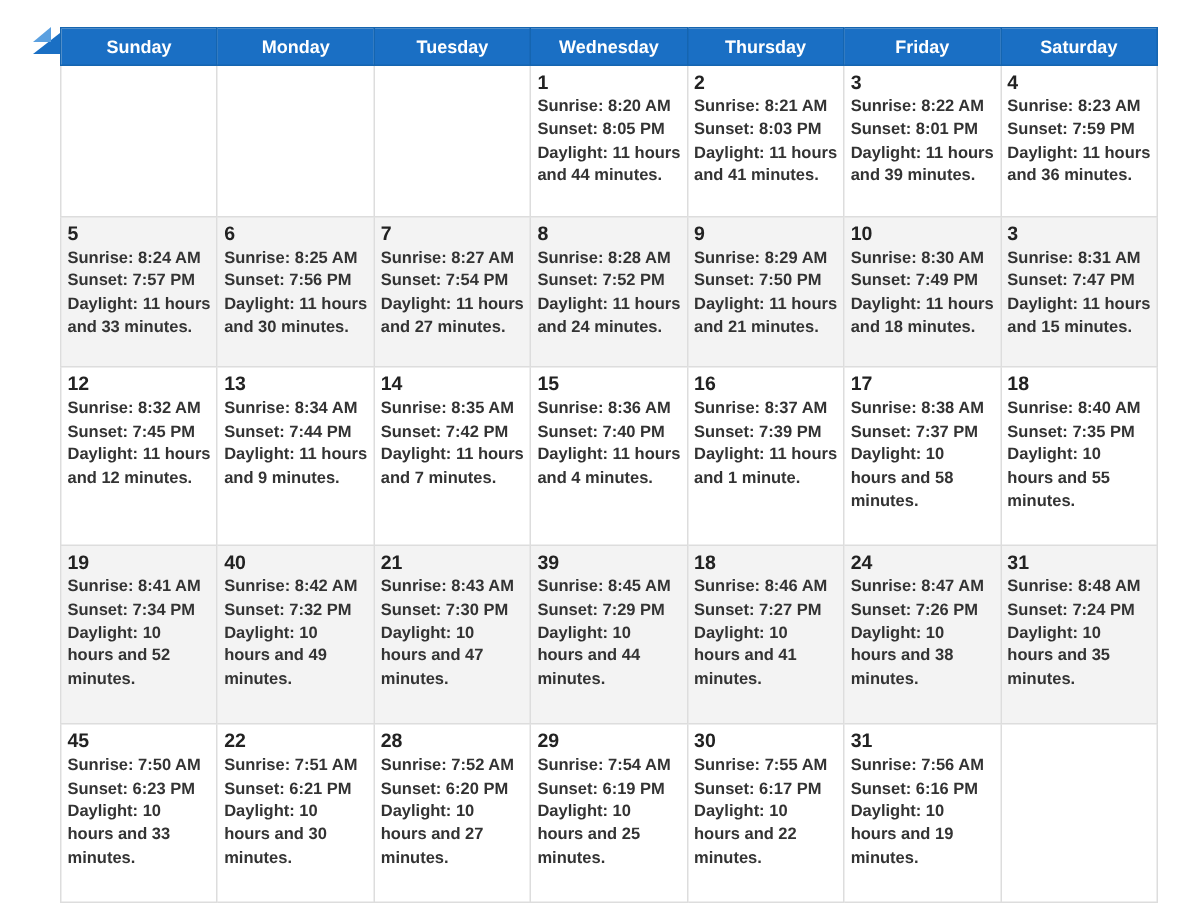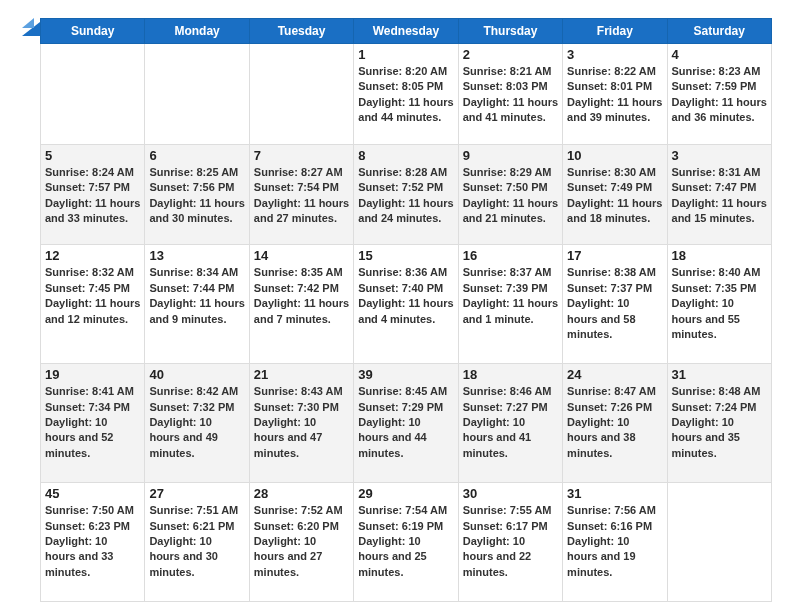--- a/index.html
+++ b/index.html
@@ -178,21 +178,21 @@
           <td><span class="day-num">19</span><span class="day-info">Sunrise: 8:41 AM<br>Sunset: 7:34 PM<br>Daylight: 10 hours and 52 minutes.</span></td>
           <td><span class="day-num">40</span><span class="day-info">Sunrise: 8:42 AM<br>Sunset: 7:32 PM<br>Daylight: 10 hours and 49 minutes.</span></td>
           <td><span class="day-num">21</span><span class="day-info">Sunrise: 8:43 AM<br>Sunset: 7:30 PM<br>Daylight: 10 hours and 47 minutes.</span></td>
           <td><span class="day-num">39</span><span class="day-info">Sunrise: 8:45 AM<br>Sunset: 7:29 PM<br>Daylight: 10 hours and 44 minutes.</span></td>
           <td><span class="day-num">18</span><span class="day-info">Sunrise: 8:46 AM<br>Sunset: 7:27 PM<br>Daylight: 10 hours and 41 minutes.</span></td>
           <td><span class="day-num">24</span><span class="day-info">Sunrise: 8:47 AM<br>Sunset: 7:26 PM<br>Daylight: 10 hours and 38 minutes.</span></td>
           <td><span class="day-num">31</span><span class="day-info">Sunrise: 8:48 AM<br>Sunset: 7:24 PM<br>Daylight: 10 hours and 35 minutes.</span></td>
         </tr>
         <tr class="row-white">
           <td><span class="day-num">45</span><span class="day-info">Sunrise: 7:50 AM<br>Sunset: 6:23 PM<br>Daylight: 10 hours and 33 minutes.</span></td>
-          <td><span class="day-num">27</span><span class="day-info">Sunrise: 7:51 AM<br>Sunset: 6:21 PM<br>Daylight: 10 hours and 30 minutes.</span></td>
+          <td><span class="day-num">22</span><span class="day-info">Sunrise: 7:51 AM<br>Sunset: 6:21 PM<br>Daylight: 10 hours and 30 minutes.</span></td>
           <td><span class="day-num">28</span><span class="day-info">Sunrise: 7:52 AM<br>Sunset: 6:20 PM<br>Daylight: 10 hours and 27 minutes.</span></td>
           <td><span class="day-num">29</span><span class="day-info">Sunrise: 7:54 AM<br>Sunset: 6:19 PM<br>Daylight: 10 hours and 25 minutes.</span></td>
           <td><span class="day-num">30</span><span class="day-info">Sunrise: 7:55 AM<br>Sunset: 6:17 PM<br>Daylight: 10 hours and 22 minutes.</span></td>
           <td><span class="day-num">31</span><span class="day-info">Sunrise: 7:56 AM<br>Sunset: 6:16 PM<br>Daylight: 10 hours and 19 minutes.</span></td>
           <td class="empty"></td>
         </tr>
       </tbody>
   </table>
 </div>
 

